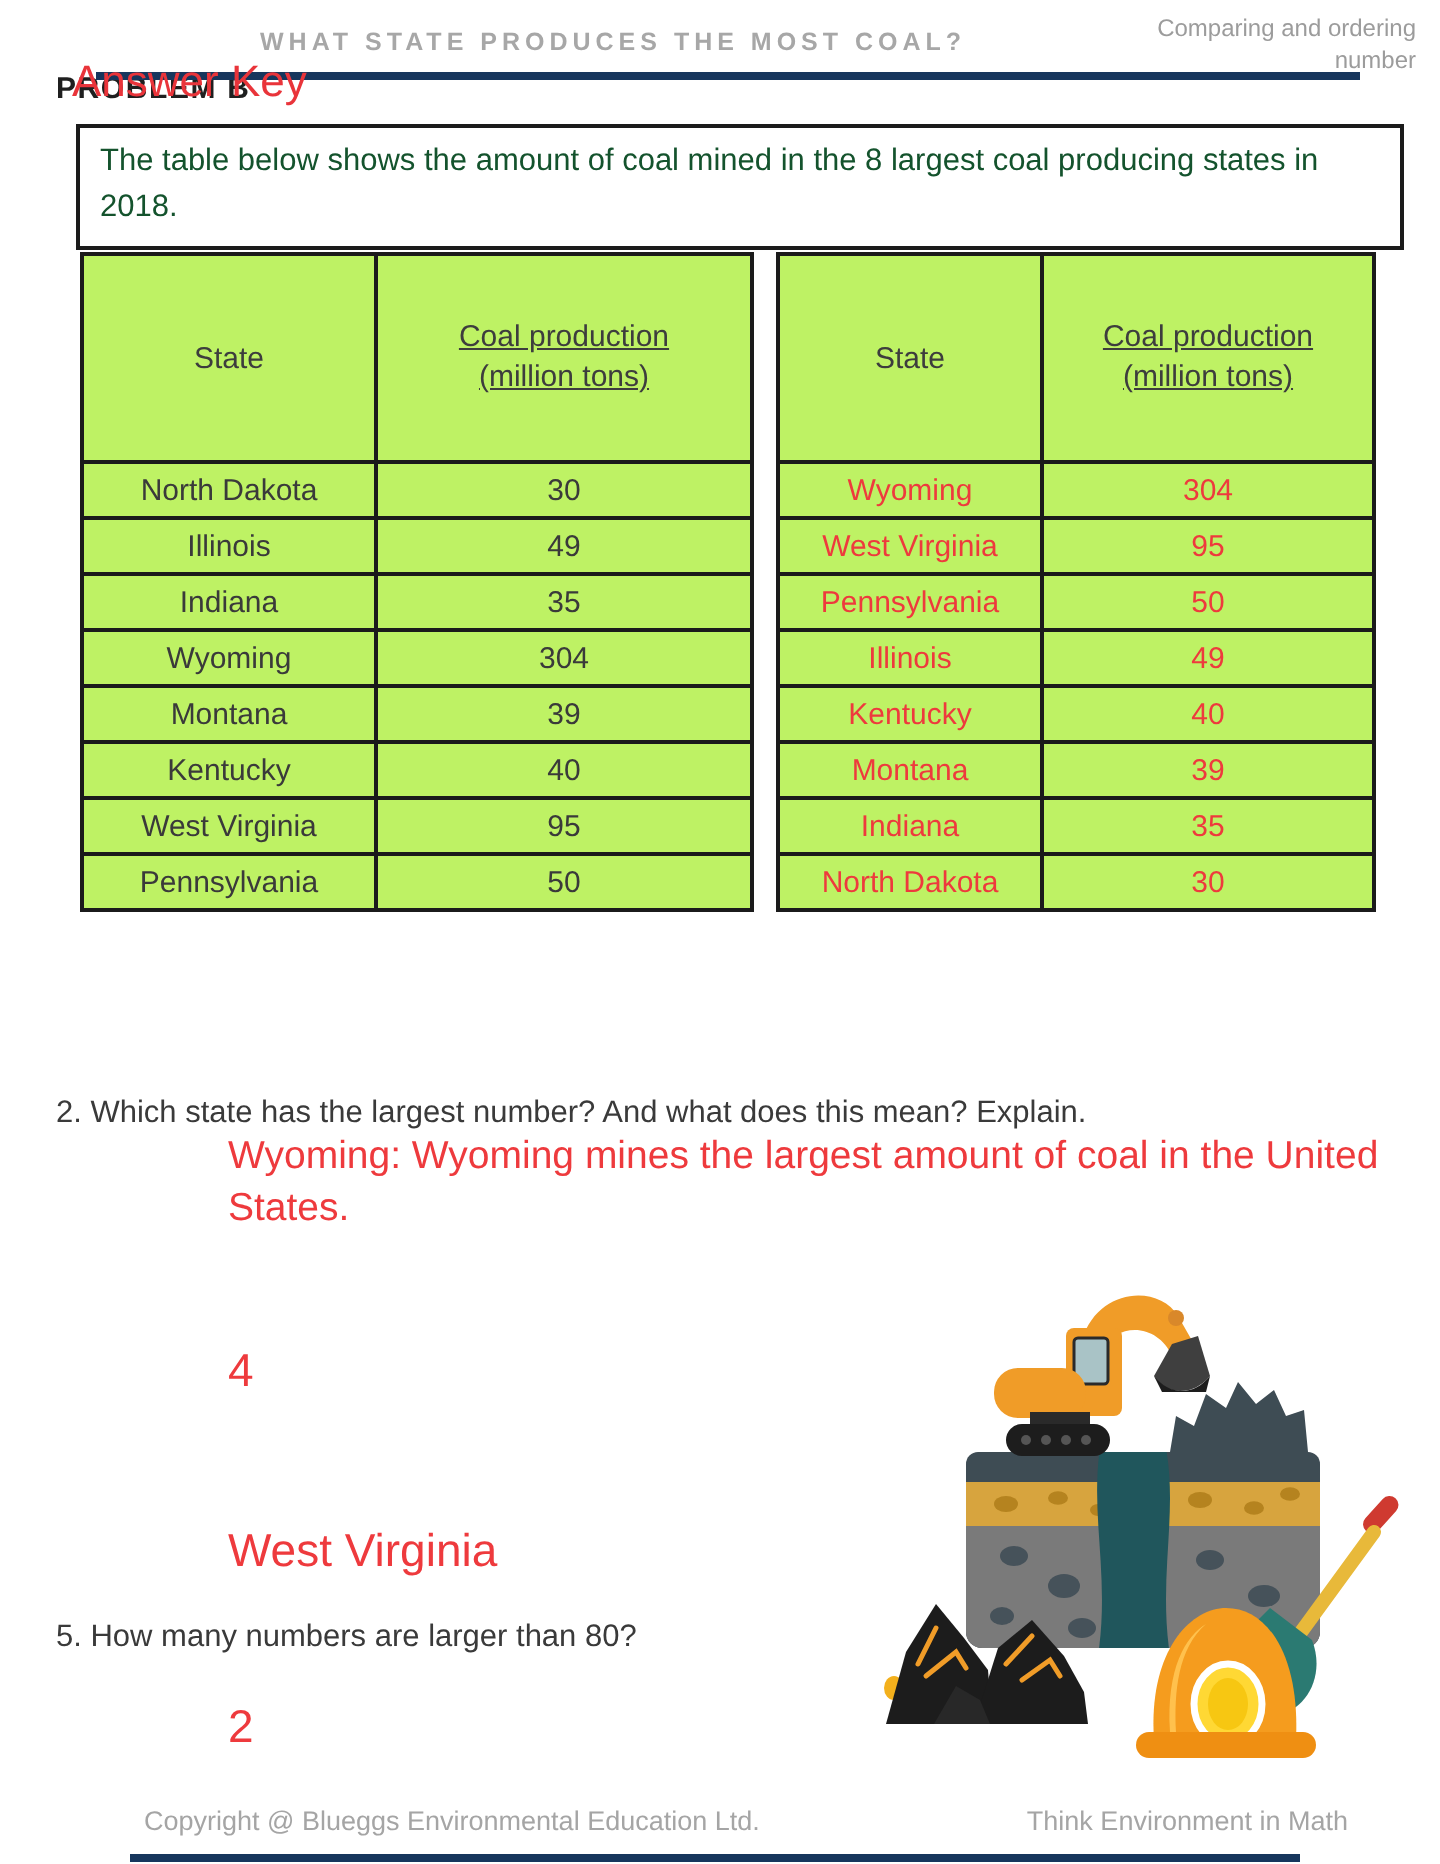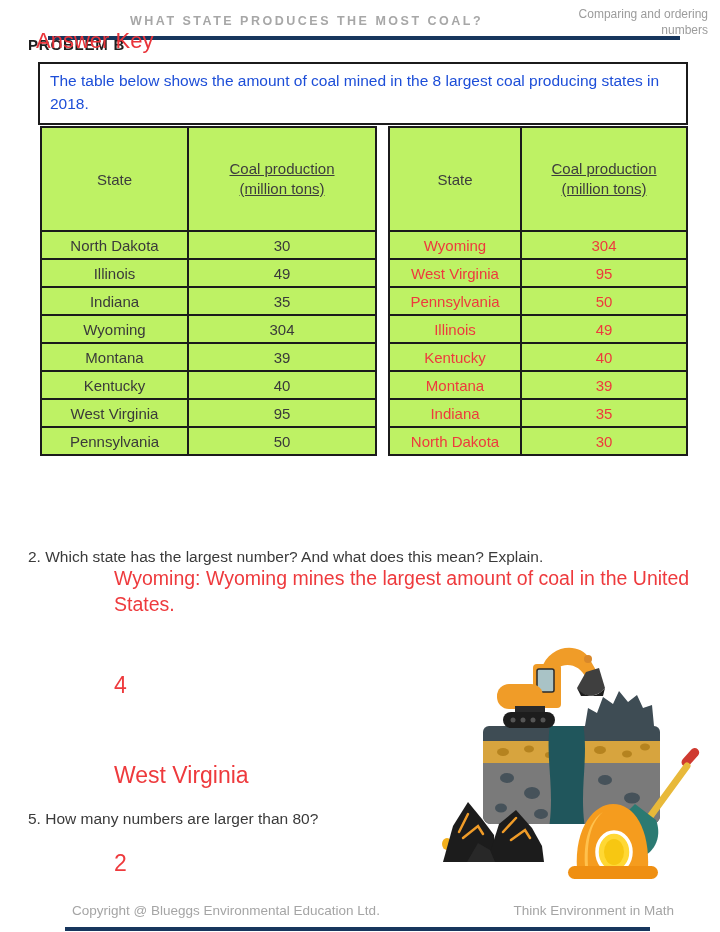--- a/index.html
+++ b/index.html
@@ -11,21 +11,21 @@
                    letter-spacing:0.8px; color:#1f1f1f;margin-top:28px; }
   .sheet-title { position:absolute; left:130px; right:140px; top:14px; text-align:left;
                  font-size:12.5px; font-weight:bold; letter-spacing:2.5px; color:#a7a7a7; }
   .topic-note { position:absolute; right:12px; top:6px; width:170px; text-align:right;
                 font-size:12px; line-height:1.35; color:#9c9c9c; }
   .header-rule { position:absolute; left:48px; top:36px; width:632px; height:4px; background:#17365d; }
   .answer-key { position:absolute; left:36px; top:28px; font-size:22px; color:#e9343a; z-index:2; }
 
   
   .intro-box { position:absolute; left:38px; top:62px; width:622px; border:2px solid #1b1b1b;
-               padding:5px 14px 7px 10px; font-size:15.5px; line-height:1.5; color:#1d4ed8; }
+               padding:5px 28px 7px 10px; font-size:15.5px; line-height:1.5; color:#14532d; }
 
   
   table.data-table { position:absolute; border-collapse:collapse; table-layout:fixed; background:#bef264; }
   table.data-table td { border:2px solid #1b1b1b; text-align:center; vertical-align:middle;
                         font-size:15px; color:#3a3a3a; padding:0; }
   .t-left  { left:40px;  top:126px; width:335px; }
   .t-right { left:388px; top:126px; width:298px; }
   tr.head-row td { height:102px; font-size:15px; color:#3d3d3d; }
   tr.body-row td { height:26px; }
   .hdr-line { display:block; line-height:1.35;text-decoration:underline; }
@@ -54,21 +54,21 @@
 </style>
 </head>
 <body>
 
 <div class="page">
 
   <div class="problem-label">PROBLEM B</div>
   <div class="sheet-title">WHAT STATE PRODUCES THE MOST COAL?</div>
   <div class="topic-note">
     <span>Comparing and ordering</span><br>
-    <span>numbers</span>
+    <span>number</span>
   </div>
   <div class="header-rule"></div>
   <div class="answer-key">Answer Key</div>
 
   <div class="intro-box">The table below shows the amount of coal mined in the 8 largest coal producing states in 2018.</div>
 
   <table class="data-table t-left">
     <colgroup>
         <col style="width:147px">
         <col style="width:188px">

